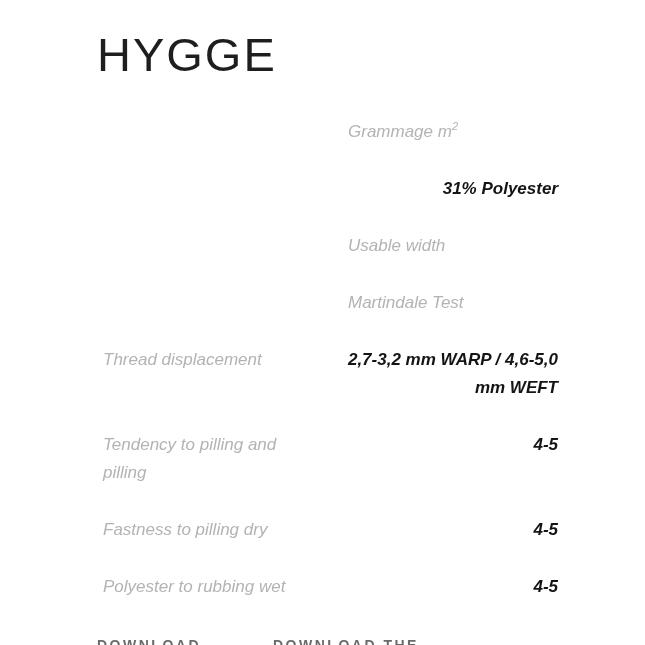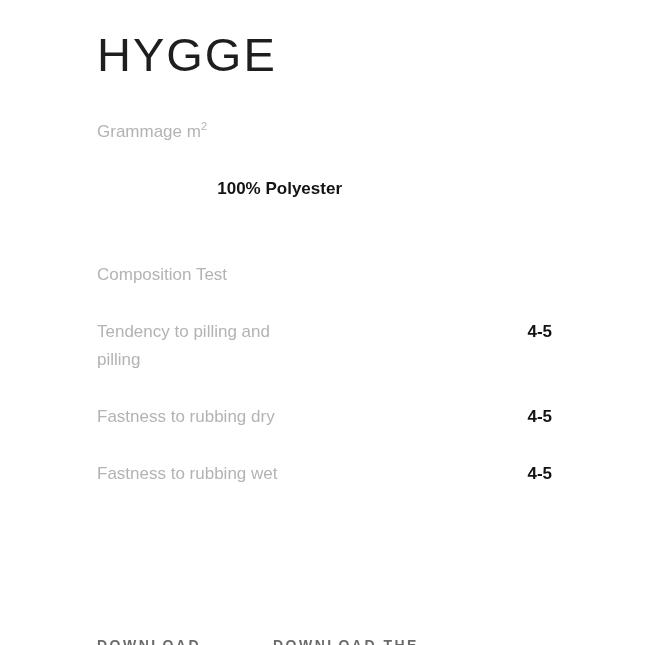--- a/index.html
+++ b/index.html
@@ -19,23 +19,24 @@
     font-size: 47px;
     font-weight: 300;
     letter-spacing: 2px;
     line-height: 50px;
     color: #1e1e1e;
     margin-bottom: 38px;
   }
   .spec-table { display: block; }
   .row {
     display: flex;
-    justify-content: flex-start;
+    justify-content: flex-end;
     align-items: flex-start;
     margin-bottom: 29px;
+    font-style: italic;
   }
   .label {
     flex: 0 0 210px;
     max-width: 210px;
     font-size: 17px;
     line-height: 28px;
     font-weight: 400;
     color: #b3b3b3;
   }
   .label sup {
@@ -76,43 +77,48 @@
 
   <h1 class="title">HYGGE</h1>
 
   <div class="spec-table">
 
     <div class="row">
       <div class="label"><span>Grammage m</span><sup>2</sup></div>
     </div>
 
     <div class="row">
-      <div class="value">100% Polyester</div>
+      <div class="value">31% Polyester</div>
     </div>
 
     <div class="row">
+      <div class="label">Usable width</div>
     </div>
 
     <div class="row">
-      <div class="label">Composition Test</div>
+      <div class="label">Martindale Test</div>
     </div>
 
+    <div class="row">
+      <div class="label">Thread displacement</div>
+      <div class="value">2,7-3,2 mm WARP / 4,6-5,0 mm WEFT</div>
+    </div>
 
     <div class="row">
       <div class="label">Tendency to pilling and pilling</div>
       <div class="value">4-5</div>
     </div>
 
     <div class="row">
-      <div class="label">Fastness to rubbing dry</div>
+      <div class="label">Fastness to pilling dry</div>
       <div class="value">4-5</div>
     </div>
 
     <div class="row">
-      <div class="label">Fastness to rubbing wet</div>
+      <div class="label">Polyester to rubbing wet</div>
       <div class="value">4-5</div>
     </div>
 
   </div>
 
   <div class="footer-links">
     <a class="download-link">DOWNLOAD</a>
     <a class="download-link">DOWNLOAD THE</a>
   </div>
 

